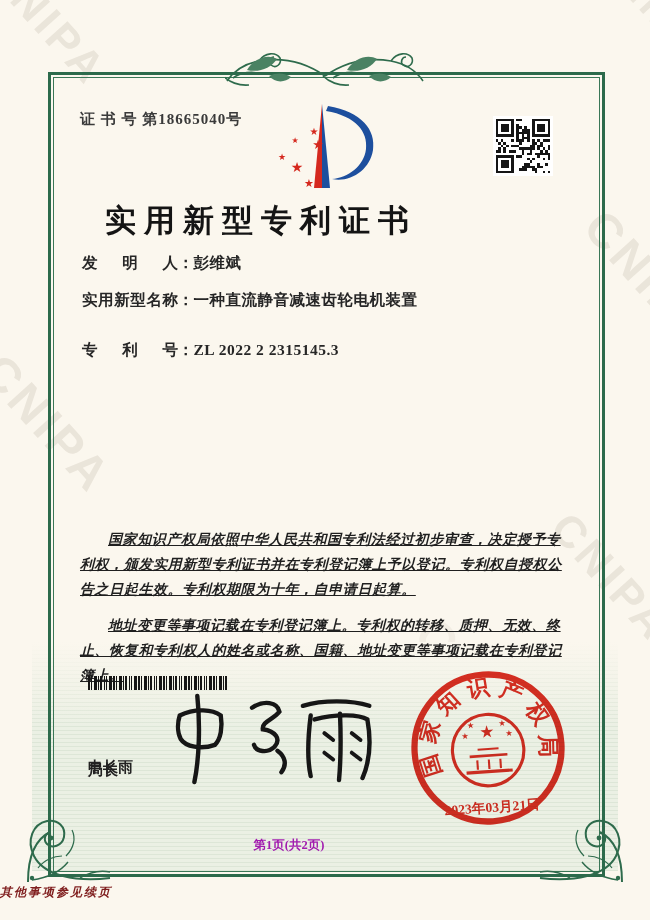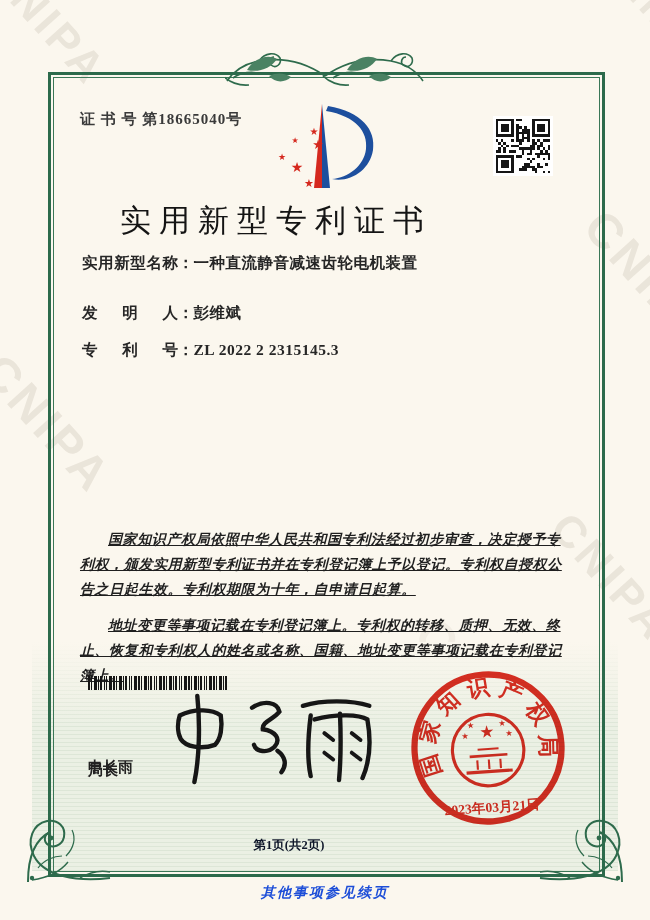--- a/index.html
+++ b/index.html
@@ -26,22 +26,22 @@
   .orn{position:absolute;left:225px;top:46px;width:200px;height:46px;}
   .fl{position:absolute;width:94px;height:92px;}
   .fl-l{left:20px;top:794px;}
   .fl-r{left:536px;top:794px;transform:scaleX(-1);}
 
   .cert-no{position:absolute;left:80px;top:110px;font-size:15px;font-weight:700;
            letter-spacing:1px;color:#3a3a3a;}
   .logo{position:absolute;left:272px;top:98px;width:110px;height:98px;}
   .qr{position:absolute;left:493px;top:116px;width:60px;height:60px;background:#fff;}
 
-  .title{position:absolute;left:15px;top:200px;width:522px;text-align:center;
-         font-size:31px;font-weight:400;letter-spacing:8px;color:#141414;}
+  .title{position:absolute;left:0;top:200px;width:522px;text-align:center;
+         font-size:31px;font-weight:700;letter-spacing:8px;color:#141414;}
 
   .fields{position:absolute;left:82px;top:252px;width:495px;font-size:15.5px;
           font-weight:700;color:#262626;}
   .frow{line-height:22px;margin-bottom:15px;white-space:nowrap;}
   .frow.gap{margin-bottom:28px;}
   .flabel{display:inline-block;width:96px;text-align:justify;text-align-last:justify;vertical-align:top;}
   .fvalue{letter-spacing:0.5px;}
   .fpair{display:inline-block;}
   .fpair.first{width:262px;}
 
@@ -51,23 +51,23 @@
 
   .barcode{position:absolute;left:88px;top:676px;width:144px;height:14px;}
   .signer-title{position:absolute;left:88px;top:728px;font-size:15px;font-weight:700;margin-top:33px;}
   .signer-name{position:absolute;left:88px;top:758px;font-size:15px;font-weight:700;}
   .signature{position:absolute;left:168px;top:690px;width:215px;height:98px;}
 
   .seal{position:absolute;left:404px;top:664px;width:168px;height:168px;
         transform:rotate(-4deg);mix-blend-mode:multiply;opacity:0.95;}
 
   .page-no{position:absolute;left:0;top:837px;width:578px;text-align:center;
-           font-size:12.5px;font-weight:700;color:#0f172a;}
-  .foot-note{position:absolute;left:0;top:884px;width:650px;text-align:center;
-             font-size:14px;font-style:italic;font-weight:700;letter-spacing:2px;color:#1d4ed8;}
+           font-size:12.5px;font-weight:700;color:#a21caf;}
+  .foot-note{position:absolute;left:0;top:884px;width:650px;text-align:left;
+             font-size:12px;font-style:italic;font-weight:700;letter-spacing:2px;color:#7f1d1d;}
 
   svg text.star{font-family:"DejaVu Sans",sans-serif;}
 </style>
 </head>
 <body>
 
 <div class="page">
 
   <div class="wm" style="left:-30px;top:-4px;font-size:44px;">CNIPA</div>
   <div class="wm" style="left:580px;top:-20px;font-size:40px;">CNIPA</div>
@@ -268,25 +268,25 @@
         <rect x="15" y="19" width="1" height="1"></rect>
         <rect x="15" y="20" width="1" height="1"></rect>
         <rect x="18" y="20" width="1" height="1"></rect>
         <rect x="20" y="20" width="1" height="1"></rect>
       </g>
   </svg>
 
   <div class="title">实用新型专利证书</div>
 
   <div class="fields">
+    <div class="frow">
+      <span class="flabel">发明人</span><span>：</span><span class="fvalue">彭维斌</span>
+    </div>
     <div class="frow gap">
       <span class="flabel">实用新型名称</span><span>：</span><span class="fvalue">一种直流静音减速齿轮电机装置</span>
-    </div>
-    <div class="frow">
-      <span class="flabel">发明人</span><span>：</span><span class="fvalue">彭维斌</span>
     </div>
     <div class="frow">
       <span class="flabel">专利号</span><span>：</span><span class="fvalue">ZL 2022 2 2315145.3</span>
     </div>
   </div>
 
   <div class="paras">
     <p>国家知识产权局依照中华人民共和国专利法经过初步审查，决定授予专利权，颁发实用新型专利证书并在专利登记簿上予以登记。专利权自授权公告之日起生效。专利权期限为十年，自申请日起算。</p>
     <p>地址变更等事项记载在专利登记簿上。专利权的转移、质押、无效、终止、恢复和专利权人的姓名或名称、国籍、地址变更等事项记载在专利登记簿上。</p>
   </div>

